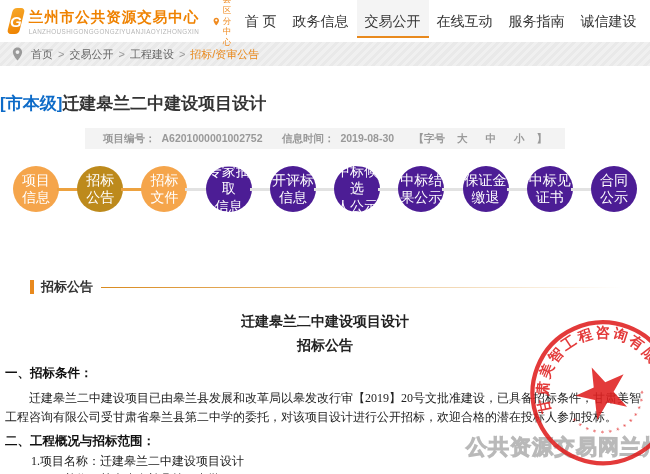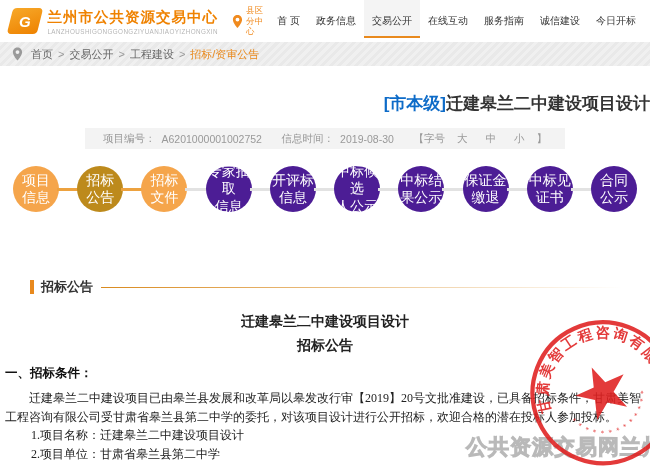--- a/index.html
+++ b/index.html
@@ -14,39 +14,39 @@
     transform:skewX(-14deg); border-radius:4px; display:flex; align-items:center;
     justify-content:center; margin-right:7px; }
   .logo-mark span { color:#fff; font-weight:bold; font-style:italic; font-size:15px;
     transform:skewX(14deg); }
   .brand-text .cn { color:#ef8200; font-size:14.5px; font-weight:bold; letter-spacing:1px; }
   .brand-text .en { color:#b5b5b5; font-size:6.3px; letter-spacing:.4px; margin-top:1px; }
   .branch { display:flex; align-items:center; margin-left:14px; }
   .branch svg { width:12px; height:15px; margin-right:3px; }
   .branch .txt { color:#f08a1e; font-size:8.5px; line-height:1.25; }
   .nav { margin-left:auto; display:flex; height:42px; }
-  .nav .item { height:38px; line-height:42px; padding:0 8px; font-size:10px;
+  .nav .item { height:38px; line-height:42px; padding:0 8px; font-size:14px;
     color:#333; cursor:pointer; white-space:nowrap; }
   .nav .item.active { background:#f4f4f4; box-shadow:inset 0 -2px 0 #e8891d; }
 
   
   .crumbbar { height:24px; background:repeating-linear-gradient(135deg,#f0f0f0 0 3px,#e9e9e9 3px 6px);
     display:flex; align-items:center; padding:0 12px; }
   .crumbbar svg { width:11px; height:14px; margin-right:8px; }
   .crumb { font-size:11px; color:#666; cursor:pointer; }
   .crumb.current { color:#e8891d; }
   .crumb-sep { font-size:11px; color:#999; margin:0 5px; }
 
   
-  .art-title { text-align:right; margin-top:26px; font-size:17px; font-weight:bold; color:#333; }
+  .art-title { text-align:left; margin-top:26px; font-size:17px; font-weight:bold; color:#333; }
   .art-title .pre { color:#0d6bc8; }
   .metabar { margin:13px 85px 0; height:21px; background:#f3f3f3; display:flex;
     align-items:center; justify-content:space-between; padding:0 18px;
     font-size:10.5px; color:#999; }
-  .metabar .grp { display:flex; align-items:center; gap:6px; }
+  .metabar .grp { display:flex; align-items:flex-start; gap:6px;font-weight:bold; }
   .metabar .fz span.sz { cursor:pointer; margin:0 6px; }
 
   
   .steps { margin:17px 13px 0; display:flex; align-items:center; }
   .step { width:46px; height:46px; min-width:46px; border-radius:50%; color:#fff;
     font-size:14px; line-height:1.25; display:flex; flex-direction:column;
     align-items:center; justify-content:center; text-align:center; cursor:pointer; }
   .step.light { background:#f5a54b; }
   .step.active { background:#bd8a1c; }
   .step.gray { background:#4c1d95; }
@@ -204,20 +204,21 @@
     <div class="line"></div>
   </div>
 
   <div class="doc">
     <div class="doc-title">
       <div>迁建皋兰二中建设项目设计</div>
       <div>招标公告</div>
     </div>
     <h4>一、招标条件：</h4>
     <p class="body">迁建皋兰二中建设项目已由皋兰县发展和改革局以皋发改行审【2019】20号文批准建设，已具备招标条件，甘肃美智工程咨询有限公司受甘肃省皋兰县第二中学的委托，对该项目设计进行公开招标，欢迎合格的潜在投标人参加投标。</p>
+    <h4>二、工程概况与招标范围：</h4>
     <p class="item">1.项目名称：迁建皋兰二中建设项目设计</p>
     <p class="item">2.项目单位：甘肃省皋兰县第二中学</p>
 
   </div>
 
   <svg class="seal" viewBox="0 0 150 150">
     <g transform="rotate(-24 75 72)">
       <circle cx="75" cy="72" r="66" fill="none" stroke="#e01f1f" stroke-width="4"></circle>
       <defs>
         <path id="sealTop" d="M 23,72 a 52,52 0 1 1 104,0"></path>

